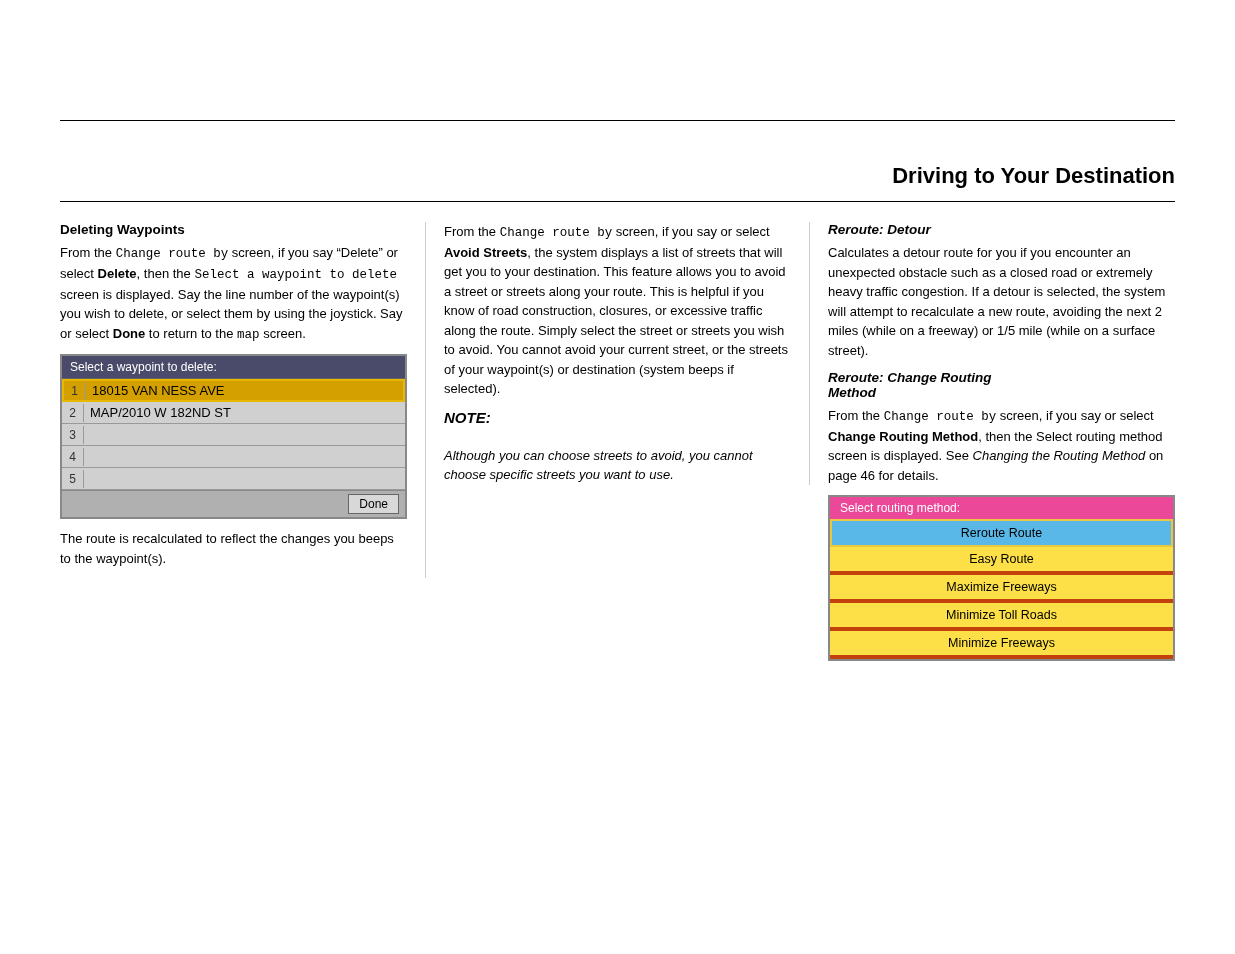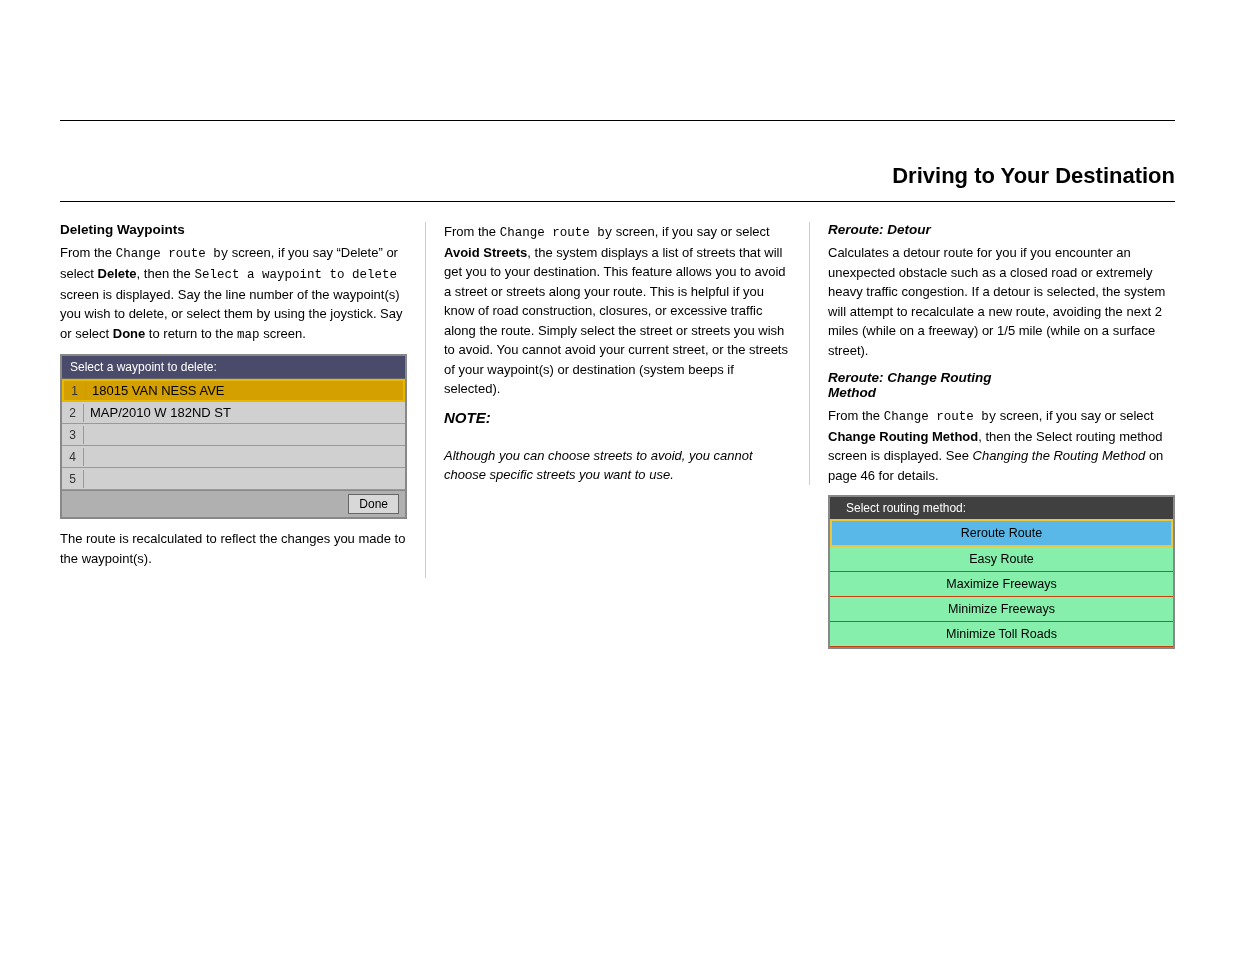--- a/index.html
+++ b/index.html
@@ -149,29 +149,29 @@
 
     
     .routing-screen {
       border: 2px solid #888;
       background: #c8c8c8;
       margin: 10px 0;
       font-size: 12px;
     }
 
     .routing-header {
-      background: #404040;
+      background: #ec4899;
       color: #fff;
-      padding: 4px 16px;
+      padding: 4px 10px;
       font-size: 12px;
     }
 
     .routing-option {
-      background: #86efac;
-      border-bottom: 1px solid #c2410c;
+      background: #fde047;
+      border-bottom: 4px solid #c2410c;
       padding: 5px 8px;
       text-align: center;
       font-size: 12.5px;
     }
 
     .routing-option.selected {
       background: #5ab8e8;
       border: 2px solid #e8c840;
       color: #000;
     }
@@ -228,21 +228,21 @@
         </div>
         <div class="screen-row">
           <div class="screen-row-num">5</div>
           <div class="screen-row-text"></div>
         </div>
         <div class="screen-footer">
           <div class="screen-button">Done</div>
         </div>
       </div>
 
-      <div class="body-text">The route is recalculated to reflect the changes you made to the waypoint(s).</div>
+      <div class="body-text">The route is recalculated to reflect the changes you beeps to the waypoint(s).</div>
     </div>
 
     <div class="col">
       <div class="body-text">
         From the <span class="code-text">Change route by</span> screen, if you say or select <b>Avoid Streets</b>, the system displays a list of streets that will get you to your destination. This feature allows you to avoid a street or streets along your route. This is helpful if you know of road construction, closures, or excessive traffic along the route. Simply select the street or streets you wish to avoid. You cannot avoid your current street, or the streets of your waypoint(s) or destination (system beeps if selected).
       </div>
 
       <div class="note-label">NOTE:</div>
       <div class="note-text">Although you can choose streets to avoid, you cannot choose specific streets you want to use.</div>
     </div>
@@ -256,20 +256,20 @@
       </div>
       <div class="body-text">
         From the <span class="code-text">Change route by</span> screen, if you say or select <b>Change Routing Method</b>, then the Select routing method screen is displayed. See <i>Changing the Routing Method</i> on page 46 for details.
       </div>
 
       <div class="routing-screen">
         <div class="routing-header">Select routing method:</div>
         <div class="routing-option selected">Reroute Route</div>
         <div class="routing-option">Easy Route</div>
         <div class="routing-option">Maximize Freeways</div>
+        <div class="routing-option">Minimize Toll Roads</div>
         <div class="routing-option">Minimize Freeways</div>
-        <div class="routing-option">Minimize Toll Roads</div>
       </div>
     </div>
 
   </div>
 
 </div>
 
 </body></html>

